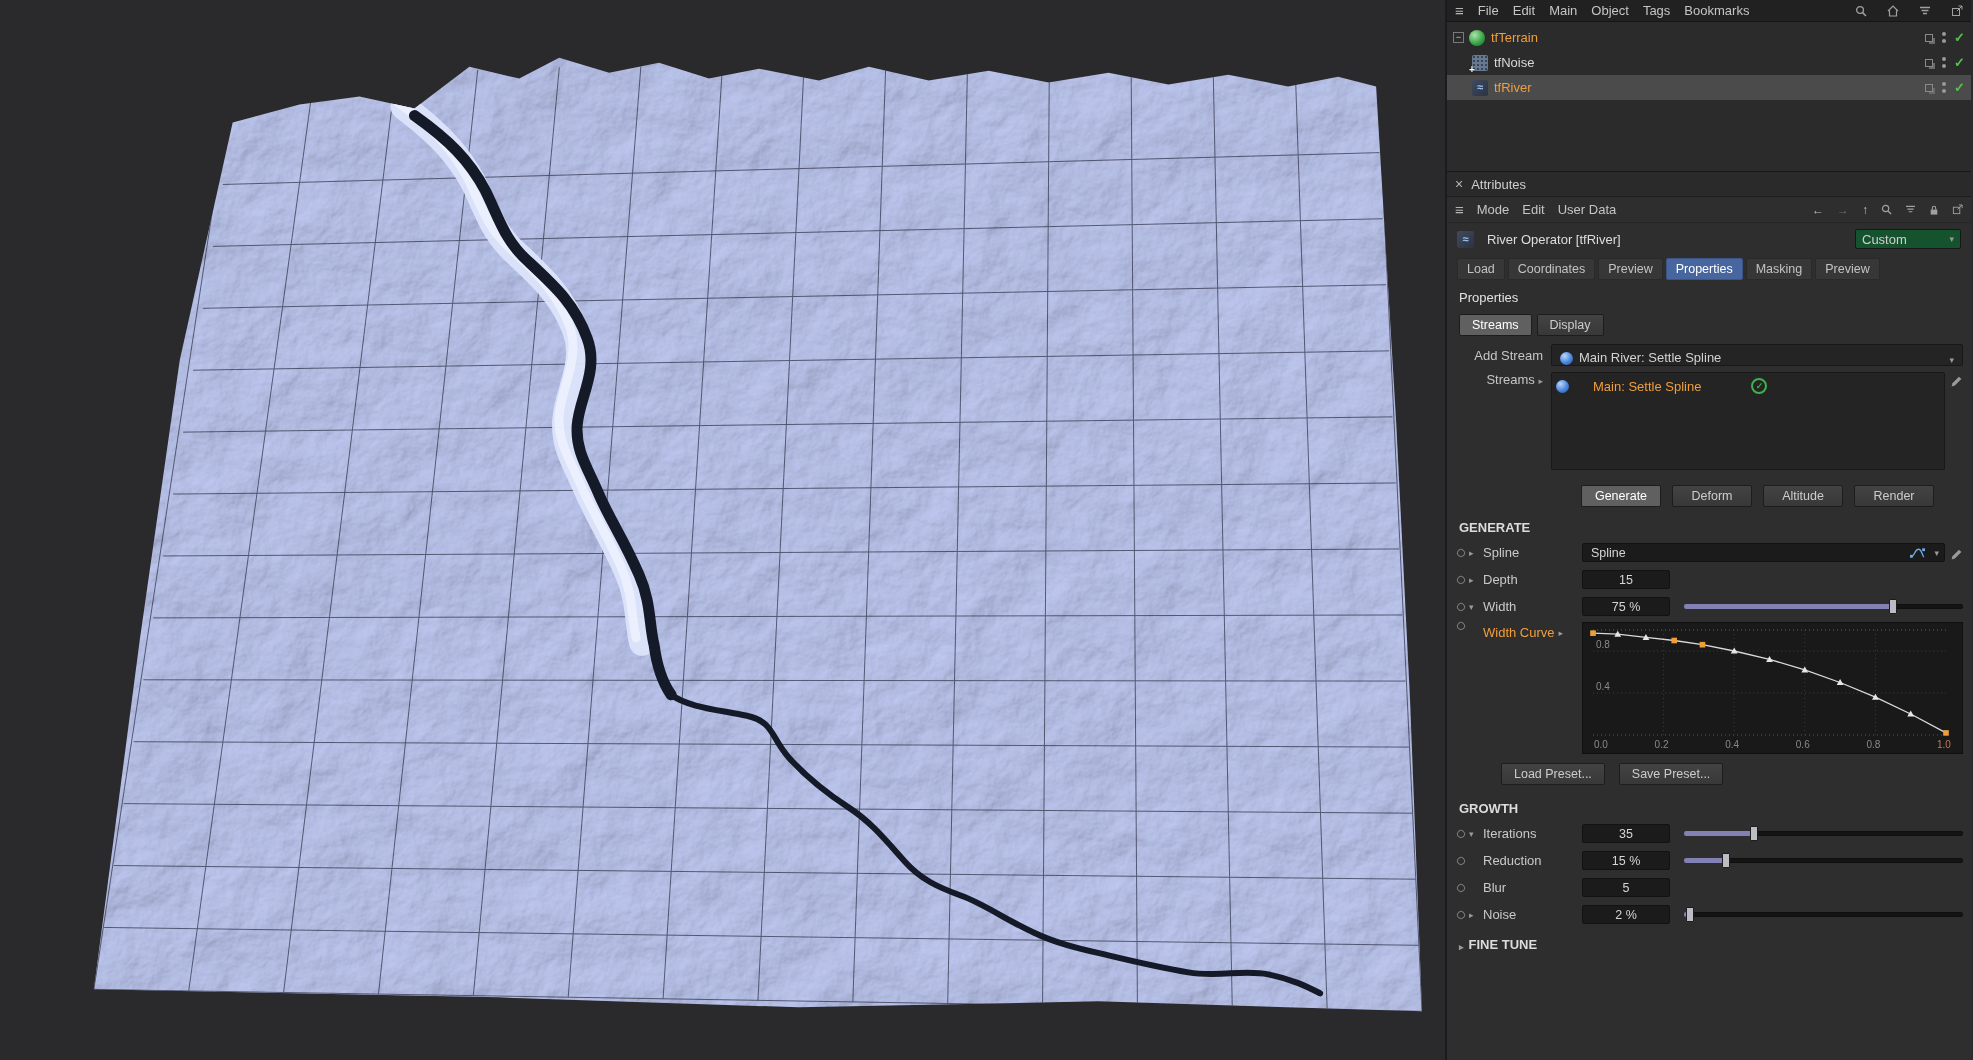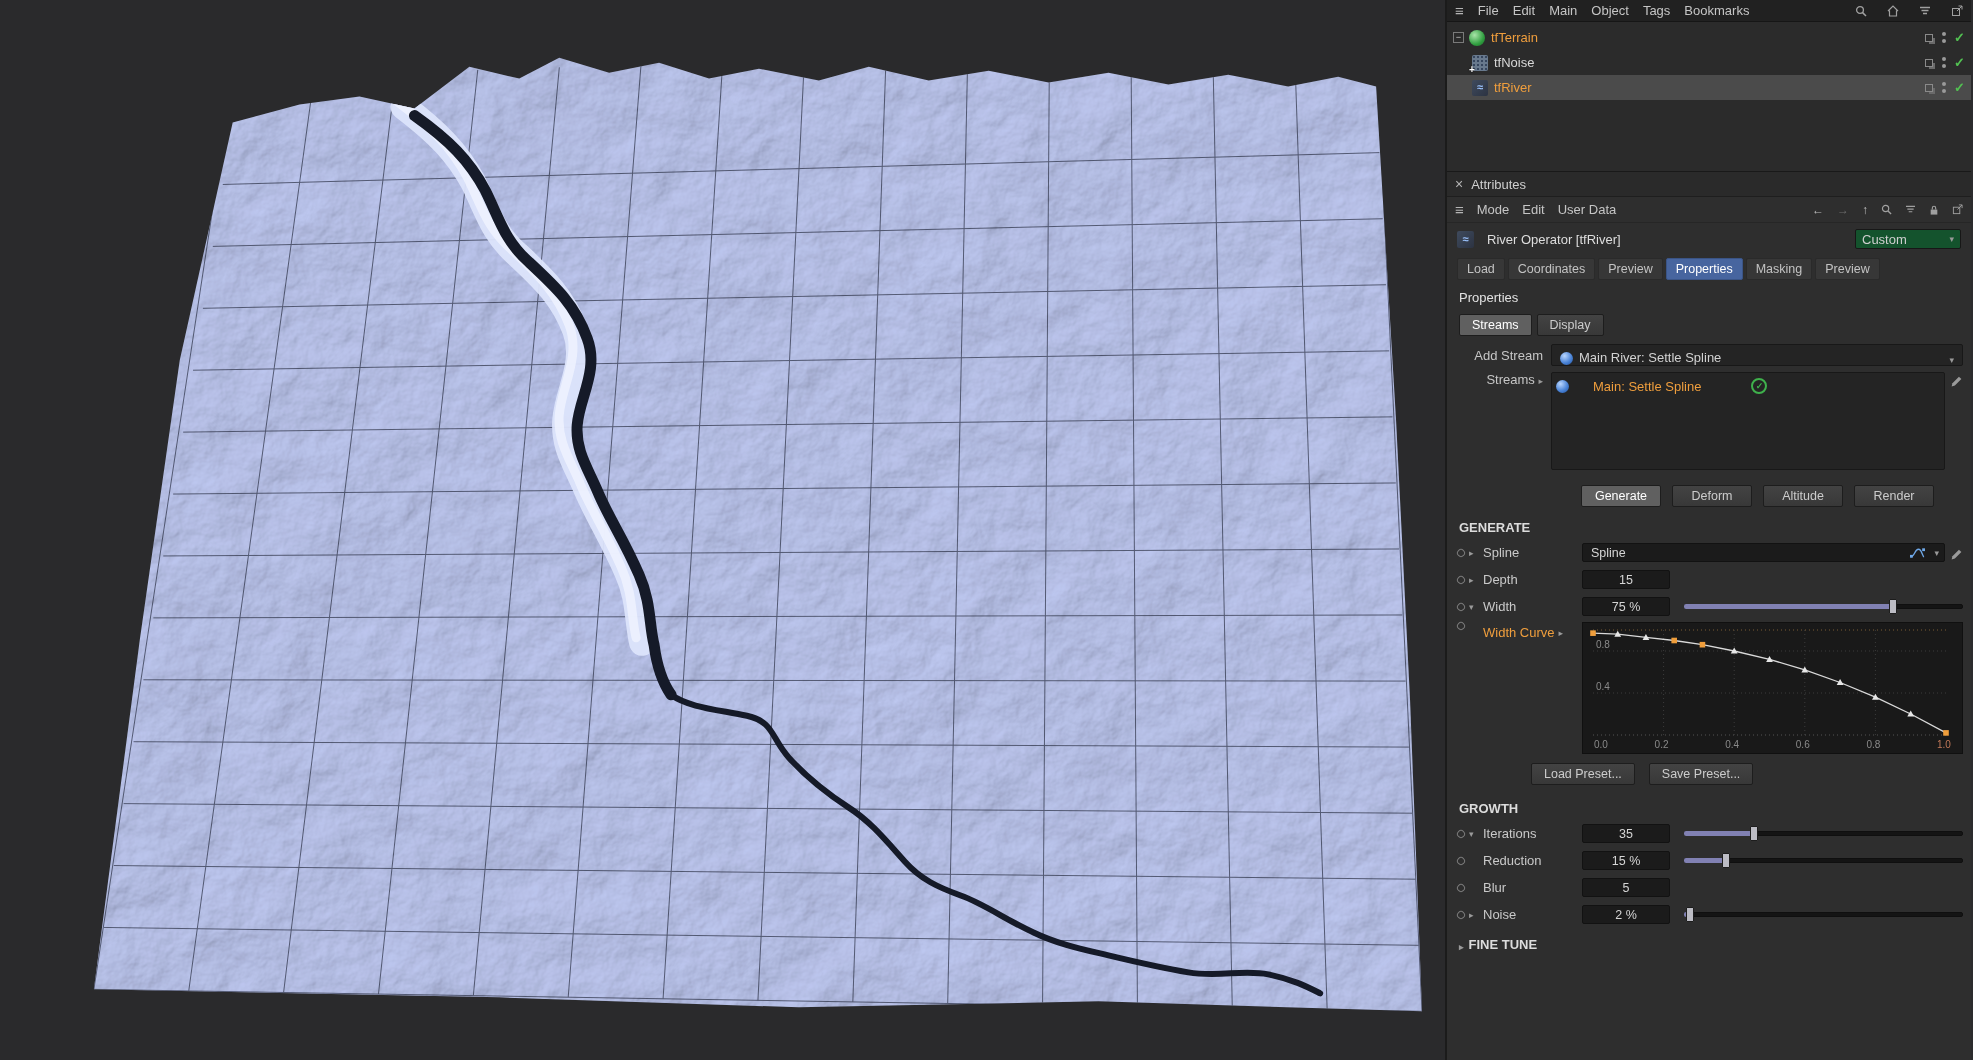--- a/index.html
+++ b/index.html
@@ -91,21 +91,21 @@
   .pfield{height:19px;background:#1b1b1b;border:1px solid #121212;border-radius:2px;color:#d5d5d5;font-size:12.5px;display:flex;align-items:center}
   .pfield.num{width:88px;justify-content:center;flex:none}
   .pfield.link{flex:1;padding:0 5px 0 8px;gap:5px}
   .slider{flex:1;margin-left:14px;position:relative;height:19px}
   .sl-track{position:absolute;left:0;right:0;top:7px;height:5px;background:#141414;border:1px solid #0f0f0f;border-radius:2px}
   .sl-fill{position:absolute;left:0;top:7px;height:5px;background:#8181b3;border-radius:2px 0 0 2px}
   .sl-knob{position:absolute;top:2px;width:8px;height:15px;background:#bcbcc4;border:1px solid #1d1d1d;border-radius:1px}
   .curverow{height:140px;align-items:flex-start;padding-top:2px}
   .curverow .lblbox{padding-top:3px}
   .curve-box{flex:1;height:132px;background:#191919;border:1px solid #101010}
-  .row-presets{height:28px;display:flex;align-items:center;gap:14px;padding-left:84px}
+  .row-presets{height:28px;display:flex;align-items:center;gap:14px;padding-left:54px}
   .fine-tune{height:28px}
 </style>
 </head>
 <body>
 
 <div class="viewport">
   <svg class="vp-svg" viewBox="0 0 1447 1060">
     <defs>
       <filter id="fxFine" x="-3%" y="-3%" width="106%" height="106%">
         <feTurbulence type="fractalNoise" baseFrequency="0.02" numOctaves="5" seed="8" result="n"></feTurbulence>

